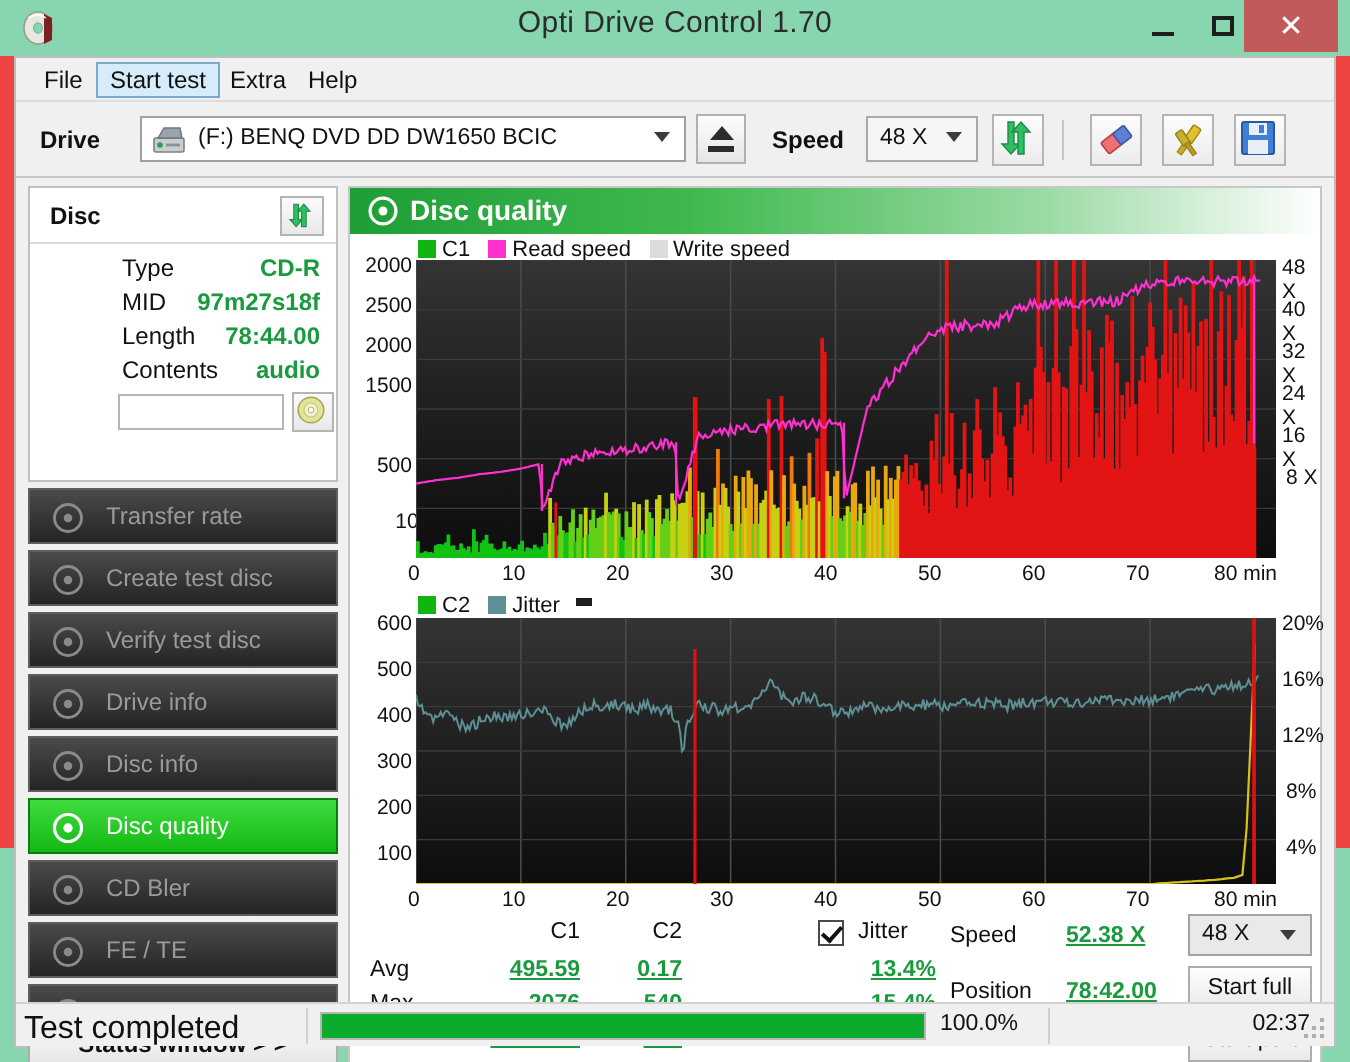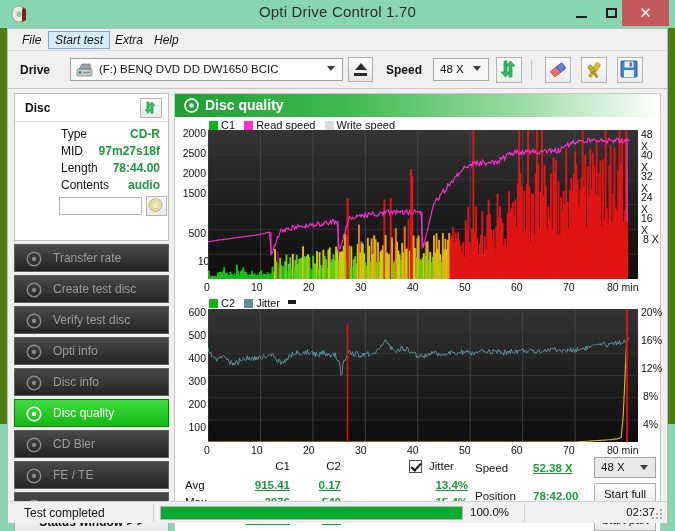--- a/index.html
+++ b/index.html
@@ -3,21 +3,21 @@
 <meta charset="utf-8">
 <style>
   html,body{margin:0;padding:0;}
   body{
     width:675px;height:531px;overflow:hidden;
     font-family:"Liberation Sans","DejaVu Sans",sans-serif;
     background:#87d6b0;
   }
   .window{
     position:absolute;left:0;top:0;width:675px;height:424px;
-    background:#4d7c0f;
+    background:#ef4444;
     box-sizing:border-box;
   }
   
   .titlebar{
     position:absolute;left:0;top:0;width:675px;height:28px;
     background:#87d6b0;
   }
   .app-icon{
     position:absolute;left:10px;top:4px;width:20px;height:20px;
   }
@@ -37,21 +37,21 @@
   .glyph-max{display:block;width:11px;height:10px;border:2px solid #1d1d1d;box-sizing:border-box;}
   .glyph-close{font-size:15px;line-height:1;font-family:"DejaVu Sans",sans-serif;}
   
   .client{
     position:absolute;left:7px;top:28px;width:661px;height:496px;
     background:#f0f0f0;border:1px solid #bdbdbd;box-sizing:border-box;
   }
   
   .menubar{
     position:absolute;left:0;top:0;width:659px;height:22px;
-    background:#f0f0f0;border-bottom:1px solid #dcdcdc;box-sizing:border-box;font-style:italic;
+    background:#f0f0f0;border-bottom:1px solid #dcdcdc;box-sizing:border-box;
   }
   .menu-item{
     position:absolute;top:2px;height:18px;line-height:18px;
     font-size:12px;color:#111;padding:0 6px;box-sizing:border-box;
   }
   .menu-item.sel{background:#d6ecfb;border:1px solid #7aa9d0;line-height:16px;}
   
   .drivebar{
     position:absolute;left:0;top:22px;width:659px;height:38px;
     background:#f0f0f0;border-bottom:1px solid #c8c8c8;box-sizing:border-box;
@@ -188,21 +188,21 @@
   .act-btn{
     position:absolute;left:419px;width:62px;height:22px;
     background:linear-gradient(#fdfdfd,#eaeaea);border:1px solid #adadad;box-sizing:border-box;
     font-size:11.5px;color:#111;text-align:center;line-height:20px;
   }
   
   .statusbar{
     position:absolute;left:0;bottom:0;width:659px;height:22px;
     background:#f0f0f0;border-top:1px solid #d2d2d2;box-sizing:border-box;
   }
-  .sb-text{position:absolute;left:16px;top:4px;font-size:12px;color:#111;}
+  .sb-text{position:absolute;left:4px;top:4px;font-size:16px;color:#111;}
   .sb-sep{position:absolute;top:2px;width:1px;height:18px;background:#cfcfcf;}
   .progress{
     position:absolute;left:152px;top:4px;width:303px;height:14px;
     background:#eaeaea;border:1px solid #b6b6b6;box-sizing:border-box;
   }
   .progress .fill{position:absolute;left:0;top:0;height:100%;background:#0bab2d;}
   .sb-pct{position:absolute;left:462px;top:4px;font-size:11.5px;color:#111;}
   .sb-time{position:absolute;left:585px;top:4px;width:62px;text-align:right;font-size:11.5px;color:#111;}
   .grip{position:absolute;right:4px;bottom:3px;width:11px;height:11px;}
   .grip i{position:absolute;width:2px;height:2px;background:#b0b0b0;}
@@ -375,21 +375,21 @@
         </span>
         <span class="ntext">Verify test disc</span>
       </div>
       <div class="navbtn">
         <span class="nicon">
           <svg width="18" height="18" viewBox="0 0 20 20">
               <circle cx="10" cy="10" r="7.5" fill="none" stroke="#8a8a8a" stroke-width="1.6"></circle>
               <circle cx="10" cy="10" r="2.4" fill="#8a8a8a"></circle>
             </svg>
         </span>
-        <span class="ntext">Opti info</span>
+        <span class="ntext">Drive info</span>
       </div>
       <div class="navbtn">
         <span class="nicon">
           <svg width="18" height="18" viewBox="0 0 20 20">
               <circle cx="10" cy="10" r="7.5" fill="none" stroke="#8a8a8a" stroke-width="1.6"></circle>
               <circle cx="10" cy="10" r="2.4" fill="#8a8a8a"></circle>
             </svg>
         </span>
         <span class="ntext">Disc info</span>
       </div>
@@ -888,21 +888,21 @@
       <div class="axis-lbl" style="left:336px;top:350px;">60</div>
       <div class="axis-lbl" style="left:388px;top:350px;">70</div>
       <div class="axis-lbl" style="left:432px;top:350px;">80 min</div>
 
       <div class="stat rt" style="left:75px;top:366px;width:40px;">C1</div>
       <div class="stat rt" style="left:130px;top:366px;width:36px;">C2</div>
       <div class="chk" style="left:234px;top:366px;"></div>
       <div class="stat" style="left:254px;top:366px;">Jitter</div>
 
       <div class="stat" style="left:10px;top:385px;">Avg</div>
-      <div class="stat g rt" style="left:60px;top:385px;width:55px;">915.41</div>
+      <div class="stat g rt" style="left:60px;top:385px;width:55px;">495.59</div>
       <div class="stat g rt" style="left:126px;top:385px;width:40px;">0.17</div>
       <div class="stat g rt" style="left:225px;top:385px;width:68px;">13.4%</div>
 
       <div class="stat" style="left:10px;top:402px;">Max</div>
       <div class="stat g rt" style="left:60px;top:402px;width:55px;">2076</div>
       <div class="stat g rt" style="left:126px;top:402px;width:40px;">540</div>
       <div class="stat g rt" style="left:225px;top:402px;width:68px;">15.4%</div>
 
       <div class="stat" style="left:10px;top:419px;">Total</div>
       <div class="stat g rt" style="left:55px;top:419px;width:60px;">2340193</div>

